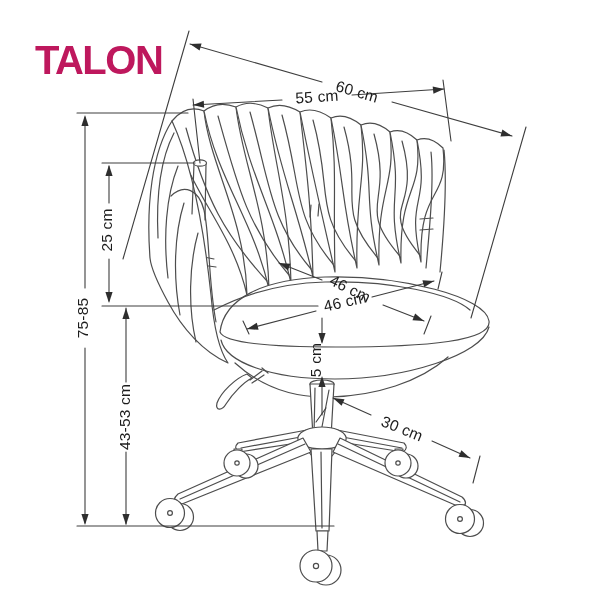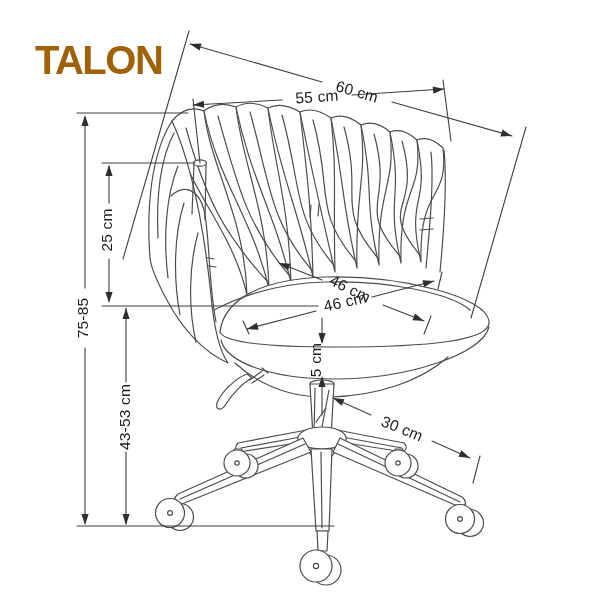--- a/index.html
+++ b/index.html
@@ -1,20 +1,20 @@
 <!DOCTYPE html>
 <html><head>
 <meta charset="utf-8">
 <style>
   html,body{margin:0;padding:0;background:#fff;width:600px;height:600px;overflow:hidden;}
   #canvas{position:relative;width:600px;height:600px;background:#fff;
           font-family:"Liberation Sans",sans-serif;}
   svg{position:absolute;left:0;top:0;}
   .title{position:absolute;left:35px;top:40px;font-size:40px;font-weight:900;
-         letter-spacing:-1.5px;color:#a16207;line-height:1;white-space:nowrap;}
+         letter-spacing:-1.5px;color:#be185d;line-height:1;white-space:nowrap;}
   .dim{position:absolute;font-size:15.5px;color:#1c1c1c;white-space:nowrap;
        letter-spacing:.2px;transform:translate(-50%,-50%) rotate(var(--r,0deg));}
   .chair-stroke{fill:none;stroke:#4d4d4d;stroke-width:1.2;stroke-linecap:round;stroke-linejoin:round;}
   .chair-fill{fill:#fff;stroke:#4d4d4d;stroke-width:1.2;stroke-linejoin:round;}
   .dimline{fill:none;stroke:#3e3e3e;stroke-width:1.1;stroke-linecap:round;}
   .arrow{fill:#2e2e2e;stroke:none;}
 </style>
 </head>
 <body>
 

